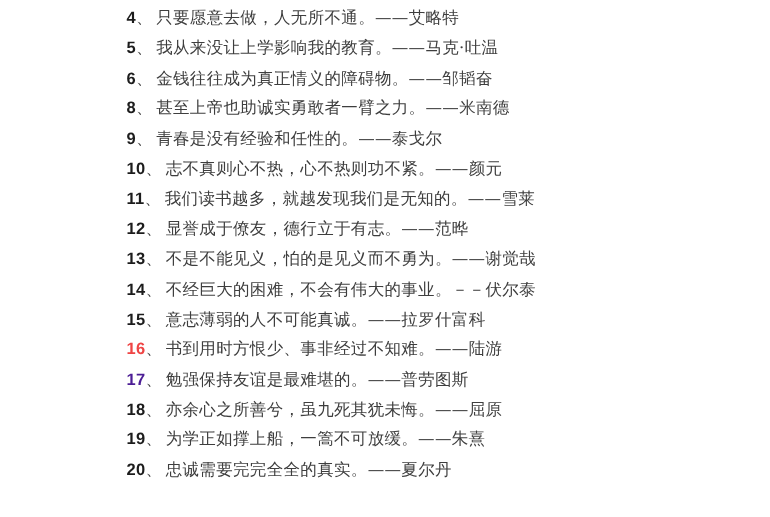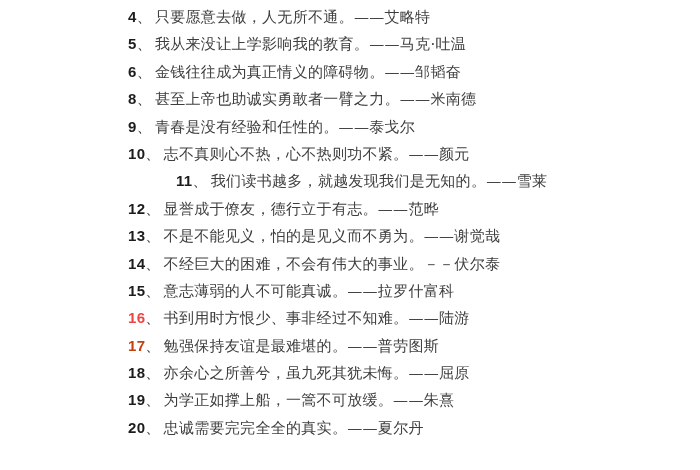--- a/index.html
+++ b/index.html
@@ -8,21 +8,21 @@
     background: #ffffff;
   }
   body {
     width: 700px;
     height: 470px;
     overflow: hidden;
     position: relative;
   }
   .quote-list {
     position: absolute;
-    left: 128px;
+    left: 115px;
     top: 3px;
     font-family: "DejaVu Serif", "Liberation Serif", serif;
     font-size: 15px;
     color: #3e3e3e;
   }
   .quote-row {
     height: 27.4px;
     line-height: 27.4px;
     white-space: nowrap;
     letter-spacing: 0.3px;
@@ -53,32 +53,32 @@
 
   <div class="quote-row"><span class="quote-num" style="color: rgb(28, 28, 28);">6</span><span class="quote-sep">、</span><span class="quote-text">金钱往往成为真正情义的障碍物。</span><span class="quote-dash">——</span><span class="quote-author">邹韬奋</span></div>
 
 
   <div class="quote-row"><span class="quote-num" style="color: rgb(28, 28, 28);">8</span><span class="quote-sep">、</span><span class="quote-text">甚至上帝也助诚实勇敢者一臂之力。</span><span class="quote-dash">——</span><span class="quote-author">米南德</span></div>
 
   <div class="quote-row"><span class="quote-num" style="color: rgb(28, 28, 28);">9</span><span class="quote-sep">、</span><span class="quote-text">青春是没有经验和任性的。</span><span class="quote-dash">——</span><span class="quote-author">泰戈尔</span></div>
 
   <div class="quote-row"><span class="quote-num" style="color: rgb(28, 28, 28);">10</span><span class="quote-sep">、</span><span class="quote-text">志不真则心不热，心不热则功不紧。</span><span class="quote-dash">——</span><span class="quote-author">颜元</span></div>
 
-  <div class="quote-row"><span class="quote-num" style="color: rgb(28, 28, 28); margin-left: 48px;">11</span><span class="quote-sep">、</span><span class="quote-text">我们读书越多，就越发现我们是无知的。</span><span class="quote-dash">——</span><span class="quote-author">雪莱</span></div>
+  <div class="quote-row"><span class="quote-num" style="color: rgb(28, 28, 28);">11</span><span class="quote-sep">、</span><span class="quote-text">我们读书越多，就越发现我们是无知的。</span><span class="quote-dash">——</span><span class="quote-author">雪莱</span></div>
 
   <div class="quote-row"><span class="quote-num" style="color: rgb(28, 28, 28);">12</span><span class="quote-sep">、</span><span class="quote-text">显誉成于僚友，德行立于有志。</span><span class="quote-dash">——</span><span class="quote-author">范晔</span></div>
 
   <div class="quote-row"><span class="quote-num" style="color: rgb(28, 28, 28); margin-top: 36px;">13</span><span class="quote-sep">、</span><span class="quote-text">不是不能见义，怕的是见义而不勇为。</span><span class="quote-dash">——</span><span class="quote-author">谢觉哉</span></div>
 
   <div class="quote-row"><span class="quote-num" style="color: rgb(28, 28, 28);">14</span><span class="quote-sep">、</span><span class="quote-text">不经巨大的困难，不会有伟大的事业。</span><span class="quote-dash">－－</span><span class="quote-author">伏尔泰</span></div>
 
   <div class="quote-row"><span class="quote-num" style="color: rgb(28, 28, 28); text-align: center;">15</span><span class="quote-sep">、</span><span class="quote-text">意志薄弱的人不可能真诚。</span><span class="quote-dash">——</span><span class="quote-author">拉罗什富科</span></div>
 
   <div class="quote-row"><span class="quote-num" style="color: #ef4444;">16</span><span class="quote-sep">、</span><span class="quote-text">书到用时方恨少、事非经过不知难。</span><span class="quote-dash">——</span><span class="quote-author">陆游</span></div>
 
-  <div class="quote-row"><span class="quote-num" style="color: #c2410c; margin-top: 20px;">17</span><span class="quote-sep">、</span><span class="quote-text">勉强保持友谊是最难堪的。</span><span class="quote-dash">——</span><span class="quote-author">普劳图斯</span></div>
+  <div class="quote-row"><span class="quote-num" style="color: #4c1d95; margin-top: 20px;">17</span><span class="quote-sep">、</span><span class="quote-text">勉强保持友谊是最难堪的。</span><span class="quote-dash">——</span><span class="quote-author">普劳图斯</span></div>
 
   <div class="quote-row"><span class="quote-num" style="color: rgb(28, 28, 28);">18</span><span class="quote-sep">、</span><span class="quote-text">亦余心之所善兮，虽九死其犹未悔。</span><span class="quote-dash">——</span><span class="quote-author">屈原</span></div>
 
   <div class="quote-row"><span class="quote-num" style="color: rgb(28, 28, 28);">19</span><span class="quote-sep">、</span><span class="quote-text">为学正如撑上船，一篙不可放缓。</span><span class="quote-dash">——</span><span class="quote-author">朱熹</span></div>
 
   <div class="quote-row"><span class="quote-num" style="color: rgb(28, 28, 28);">20</span><span class="quote-sep">、</span><span class="quote-text">忠诚需要完完全全的真实。</span><span class="quote-dash">——</span><span class="quote-author">夏尔丹</span></div>
 </div>
 
 </body></html>

